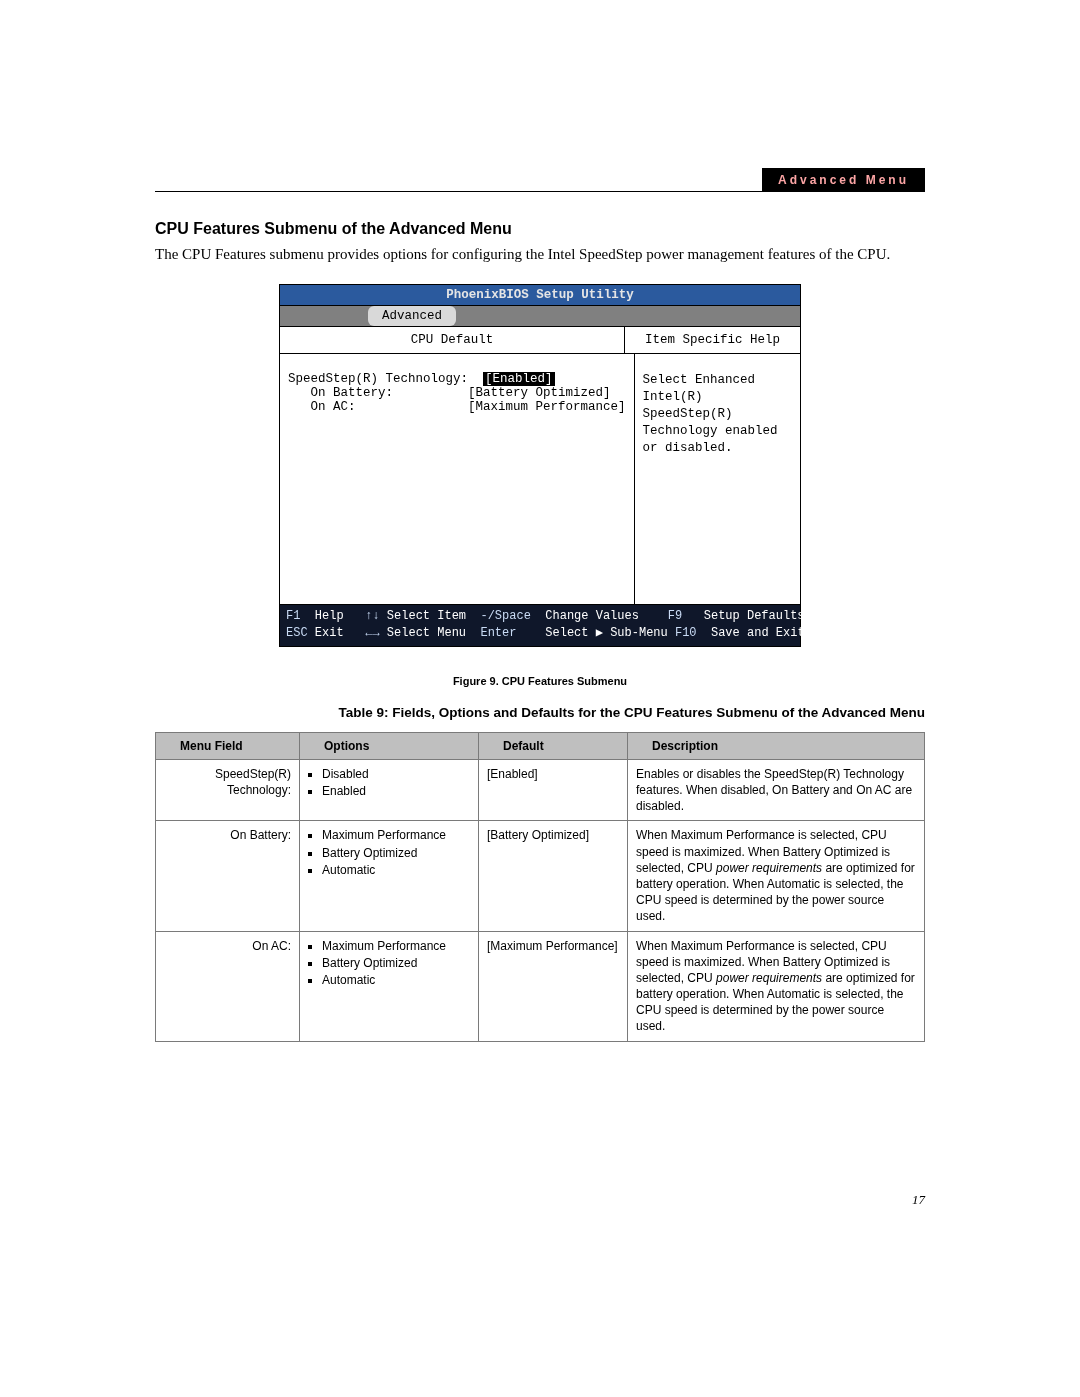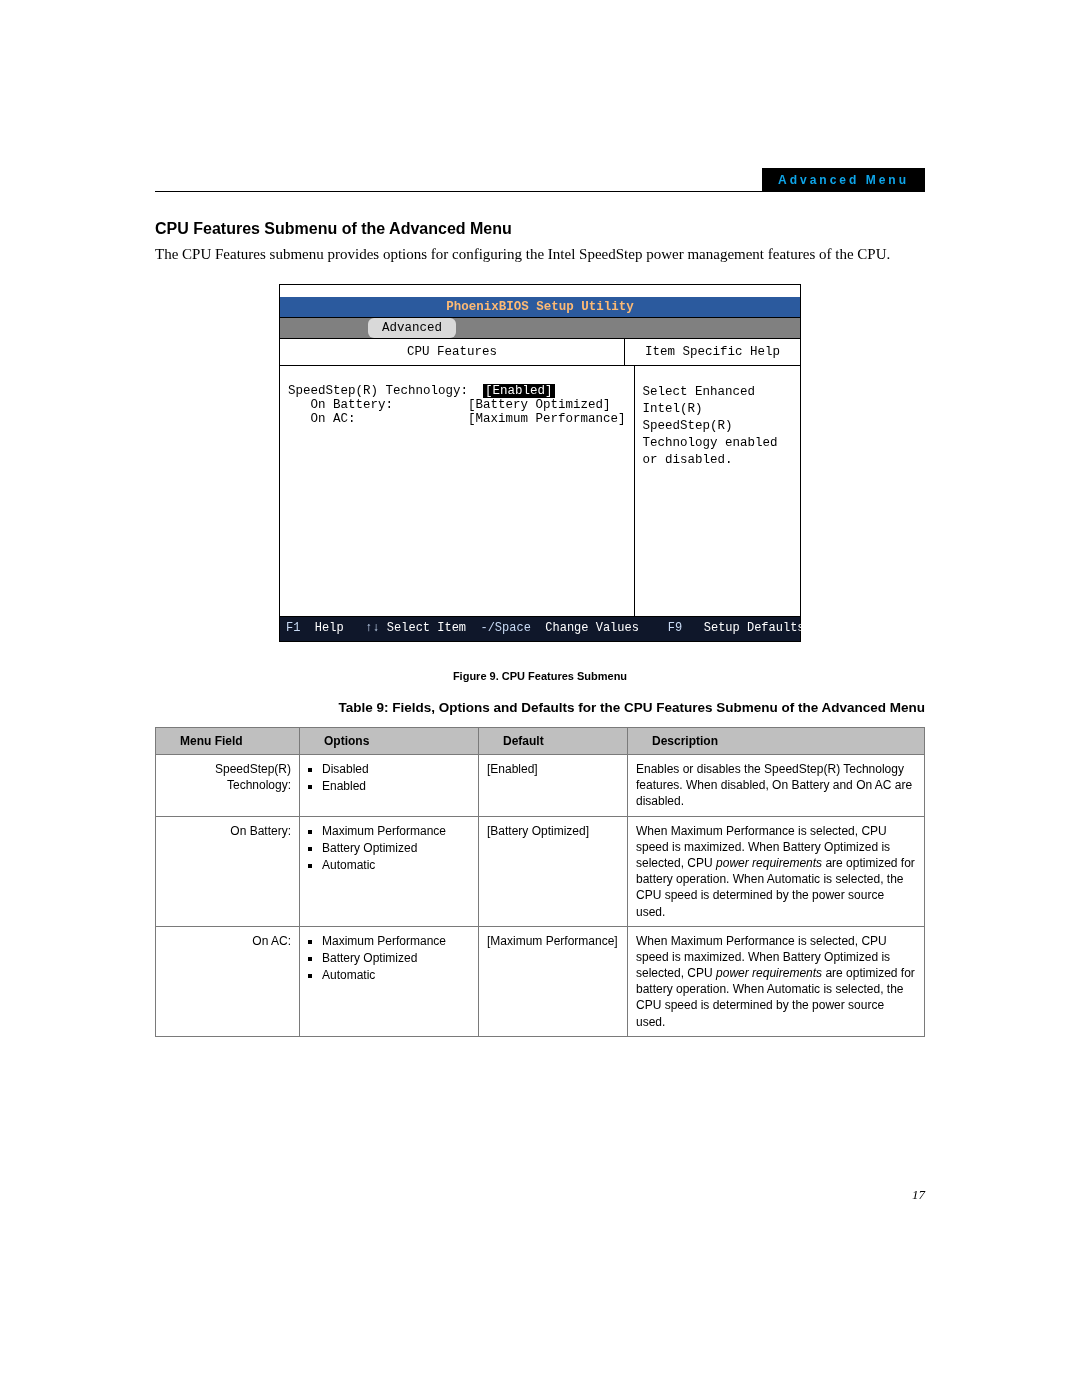--- a/index.html
+++ b/index.html
@@ -18,21 +18,21 @@
   .header-row {
     display: flex;
     align-items: flex-start;
     border-bottom: 1.2px solid #000;
     padding-bottom: 0;
     margin-bottom: 28px;
   }
   .header-spacer { flex: 1; }
   .header-badge {
     background: #000;
-    color: #0ea5e9;
+    color: #fca5a5;
     font-family: Arial, Helvetica, sans-serif;
     font-weight: bold;
     font-size: 12px;
     letter-spacing: 3px;
     padding: 5px 16px 5px 16px;
     margin-bottom: -1px;
   }
   h3.section-title {
     font-family: Arial, Helvetica, sans-serif;
     font-weight: bold;
@@ -49,26 +49,25 @@
   
   .bios-wrap {
     width: 520px;
     margin: 0 auto;
     font-family: "Courier New", monospace;
     font-size: 12.5px;
     border: 1.2px solid #000;
   }
   .bios-title {
     background: #2b5a9e;
-    color: #fdba74;
+    color: #e5e5e5;
     text-align: center;
     padding: 3px 12px;
     border-bottom: 1px solid #000;
     font-weight: bold;
-    margin-top: 12px;
   }
   .bios-tabs {
     background: #808080;
     color: #fff;
     display: flex;
     border-bottom: 1px solid #000;
   }
   .bios-tab {
     padding: 3px 14px;
     border-radius: 6px;
@@ -193,35 +192,41 @@
   <h3 class="section-title">CPU Features Submenu of the Advanced Menu</h3>
   <p class="body">The CPU Features submenu provides options for configuring the Intel SpeedStep power management features of the CPU.</p>
 
   <div class="bios-wrap">
     <div class="bios-title">PhoenixBIOS Setup Utility</div>
     <div class="bios-tabs">
       <div class="bios-tab" style="width:60px"></div>
       <div class="bios-tab active">Advanced</div>
     </div>
     <div class="bios-header-row">
-      <div class="bios-left-head">CPU Features</div>
+      <div class="bios-left-head">CPU Default</div>
       <div class="bios-right-head">Item Specific Help</div>
     </div>
     <div class="bios-body">
       <div class="bios-left"><span>SpeedStep(R) Technology:</span>  <span class="sel">[Enabled]</span>
    <span>On Battery:</span>          <span>[Battery Optimized]</span>
    <span>On AC:</span>               <span>[Maximum Performance]</span></div>
       <div class="bios-right">Select Enhanced Intel(R) SpeedStep(R) Technology enabled or disabled.</div>
     </div>
     <div class="bios-footer">
       <div class="bios-footer-row">
         <span class="bf-col"><span class="dim">F1</span>  <span>Help</span>   </span>
         <span class="bf-col"><span class="dim">↑↓</span> <span>Select Item</span>  </span>
         <span class="bf-col"><span class="dim">-/Space</span>  <span>Change Values</span>    </span>
         <span class="bf-col"><span class="dim">F9</span>   <span>Setup Defaults</span></span>
+      </div>
+      <div class="bios-footer-row">
+        <span class="bf-col"><span class="dim">ESC</span> <span>Exit</span>   </span>
+        <span class="bf-col"><span class="dim">←→</span> <span>Select Menu</span>  </span>
+        <span class="bf-col"><span class="dim">Enter</span>    <span>Select ▶ Sub-Menu</span> </span>
+        <span class="bf-col"><span class="dim">F10</span>  <span>Save and Exit</span></span>
       </div>
     </div>
   </div>
 
   <div class="fig-caption">Figure 9.  CPU Features Submenu</div>
 
   <div class="table-title">Table 9: Fields, Options and Defaults for the CPU Features Submenu of the Advanced Menu</div>
 
   <table class="opts">
     <thead>

